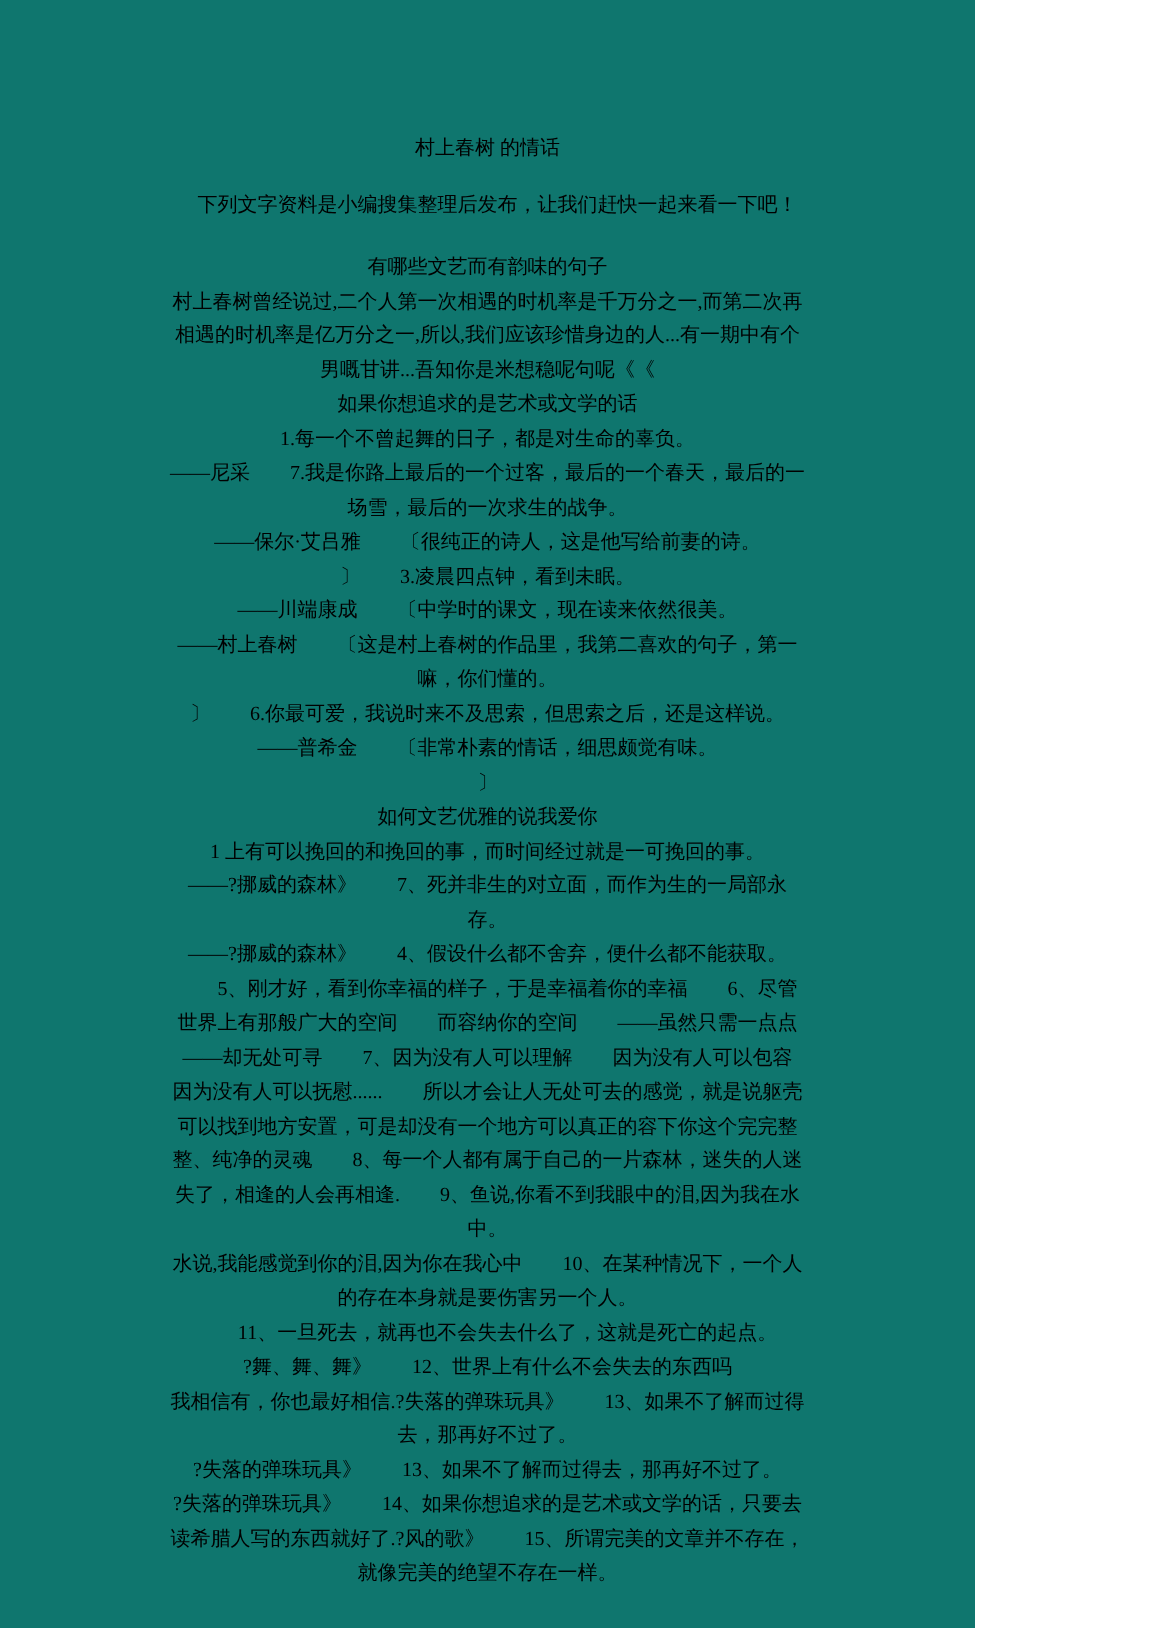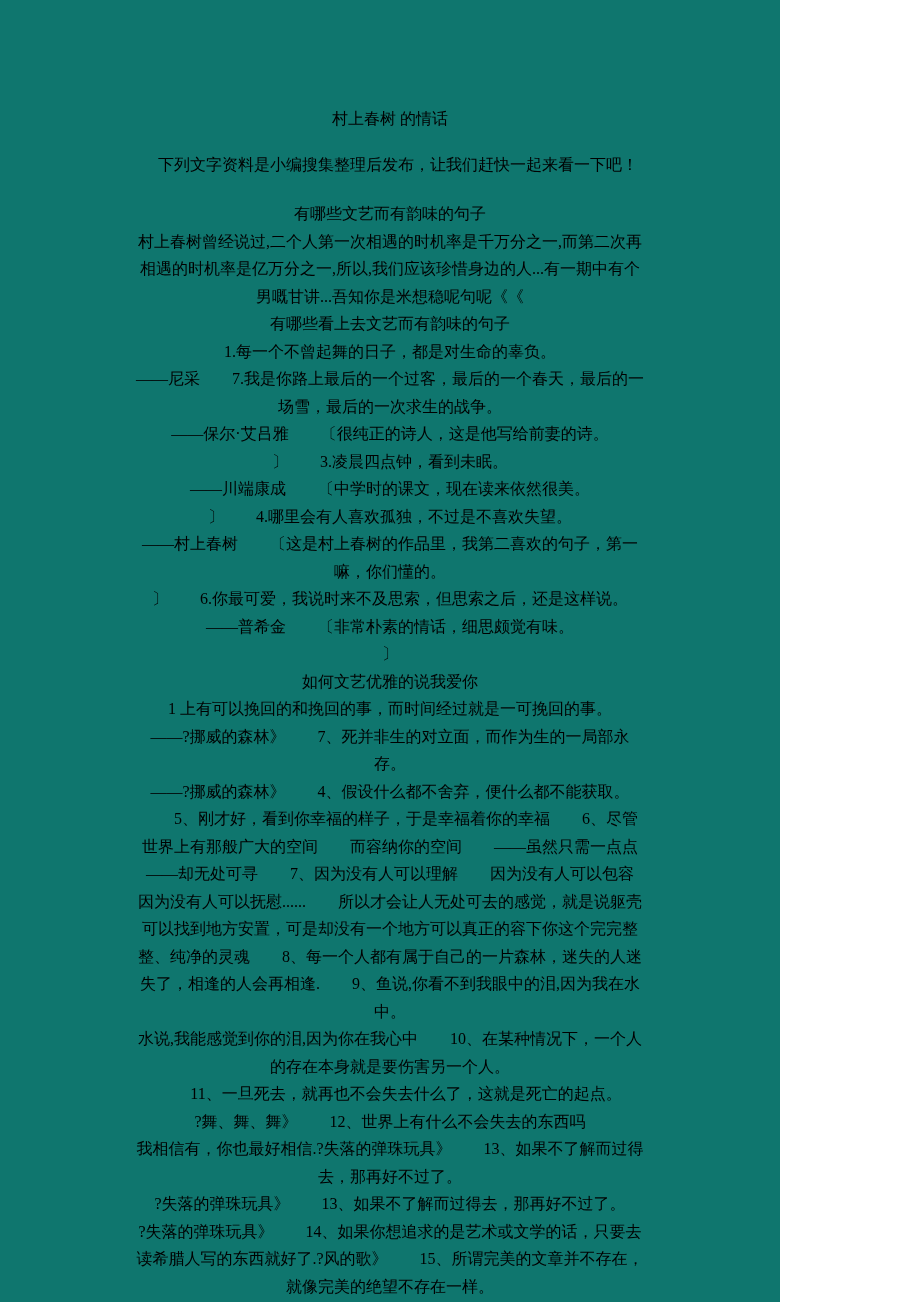--- a/index.html
+++ b/index.html
@@ -43,33 +43,32 @@
   <p class="doc-title">村上春树 的情话</p>
 
   <p class="para intro">　下列文字资料是小编搜集整理后发布，让我们赶快一起来看一下吧！</p>
 
   <div>
 
       <p class="para">有哪些文艺而有韵味的句子</p>
 
       <p class="para">村上春树曾经说过,二个人第一次相遇的时机率是千万分之一,而第二次再相遇的时机率是亿万分之一,所以,我们应该珍惜身边的人...有一期中有个男嘅甘讲...吾知你是米想稳呢句呢《《</p>
 
-      <p class="para">有哪些看上去文艺而有韵味的句子</p>
+      <p class="para">如果你想追求的是艺术或文学的话</p>
 
       <p class="para">1.每一个不曾起舞的日子，都是对生命的辜负。</p>
 
       <p class="para">——尼采　　7.我是你路上最后的一个过客，最后的一个春天，最后的一场雪，最后的一次求生的战争。</p>
 
       <p class="para">——保尔·艾吕雅　　〔很纯正的诗人，这是他写给前妻的诗。</p>
 
       <p class="para">〕　　3.凌晨四点钟，看到未眠。</p>
 
       <p class="para">——川端康成　　〔中学时的课文，现在读来依然很美。</p>
 
-      <p class="para">〕　　4.哪里会有人喜欢孤独，不过是不喜欢失望。</p>
 
       <p class="para">——村上春树　　〔这是村上春树的作品里，我第二喜欢的句子，第一嘛，你们懂的。</p>
 
       <p class="para">〕　　6.你最可爱，我说时来不及思索，但思索之后，还是这样说。</p>
 
       <p class="para">——普希金　　〔非常朴素的情话，细思颇觉有味。</p>
 
       <p class="para">〕</p>
 
       <p class="para">如何文艺优雅的说我爱你</p>

